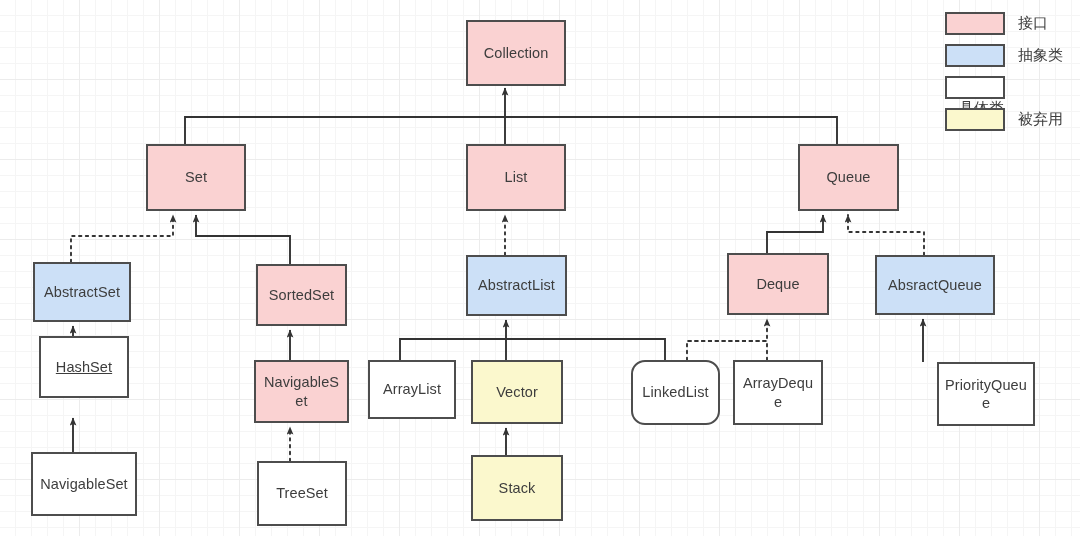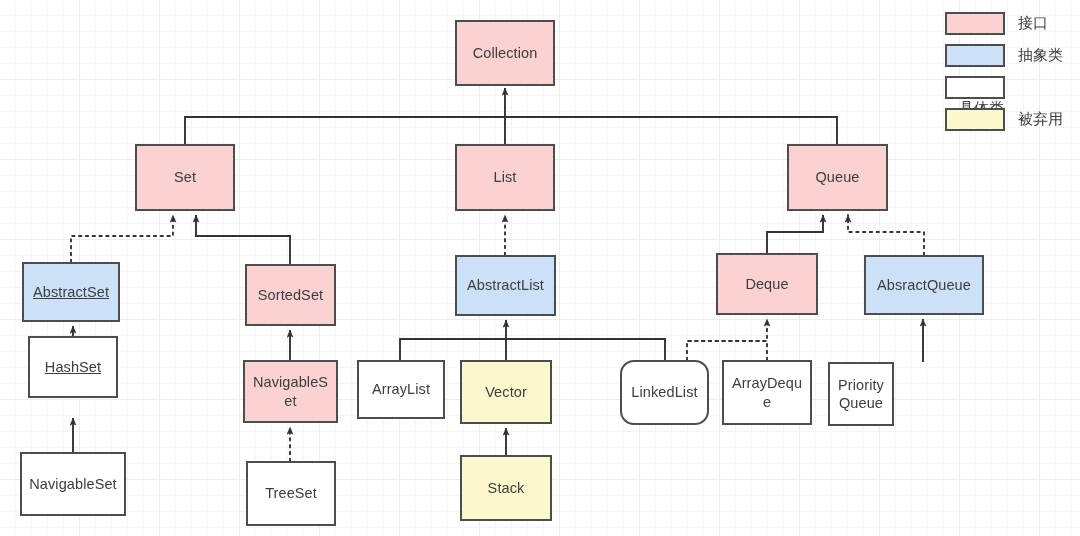--- a/index.html
+++ b/index.html
@@ -37,20 +37,21 @@
     align-items: center;
     justify-content: center;
     text-align: center;
     color: #3d3d3d;
     font-size: 14.5px;
     line-height: 1.25;
     letter-spacing: 0.1px;
     padding: 4px 4px;
     word-break: break-all;
     z-index: 2;
+    margin-left: 11px;
   }
   .kind-interface { background: #fad2d2; }
   .kind-abstract  { background: #cce0f7; }
   .kind-concrete  { background: #ffffff; }
   .kind-deprecated{ background: #fbf8cd; }
 
   .legend {
     position: absolute;
     z-index: 3;
   }
@@ -127,21 +128,21 @@
       </div>
       <div class="node kind-interface" style="left: 135px; top: 144px; width: 100px; height: 67px;">
         <span>Set</span>
       </div>
       <div class="node kind-interface" style="left: 455px; top: 144px; width: 100px; height: 67px;">
         <span>List</span>
       </div>
       <div class="node kind-interface" style="left: 787px; top: 144px; width: 101px; height: 67px;">
         <span>Queue</span>
       </div>
-      <div class="node kind-abstract" style="left: 22px; top: 262px; width: 98px; height: 60px; text-decoration: underline;">
+      <div class="node kind-abstract" style="left: 22px; top: 262px; width: 98px; height: 60px;">
         <span>AbstractSet</span>
       </div>
       <div class="node kind-interface" style="left: 245px; top: 264px; width: 91px; height: 62px;">
         <span>SortedSet</span>
       </div>
       <div class="node kind-abstract" style="left: 455px; top: 255px; width: 101px; height: 61px;">
         <span>AbstractList</span>
       </div>
       <div class="node kind-interface" style="left: 716px; top: 253px; width: 102px; height: 62px;">
         <span>Deque</span>
@@ -160,21 +161,21 @@
       </div>
       <div class="node kind-deprecated" style="left: 460px; top: 360px; width: 92px; height: 64px;">
         <span>Vector</span>
       </div>
       <div class="node kind-concrete" style="left: 620px; top: 360px; width: 89px; height: 65px; border-radius: 14px;">
         <span>LinkedList</span>
       </div>
       <div class="node kind-concrete" style="left: 722px; top: 360px; width: 90px; height: 65px;">
         <span>ArrayDeque</span>
       </div>
-      <div class="node kind-concrete" style="left: 828px; top: 362px; width: 66px; height: 64px;">
+      <div class="node kind-concrete" style="left: 926px; top: 362px; width: 98px; height: 64px;">
         <span>PriorityQueue</span>
       </div>
       <div class="node kind-concrete" style="left: 20px; top: 452px; width: 106px; height: 64px;">
         <span>NavigableSet</span>
       </div>
       <div class="node kind-concrete" style="left: 246px; top: 461px; width: 90px; height: 65px;">
         <span>TreeSet</span>
       </div>
       <div class="node kind-deprecated" style="left: 460px; top: 455px; width: 92px; height: 66px;">
         <span>Stack</span>

